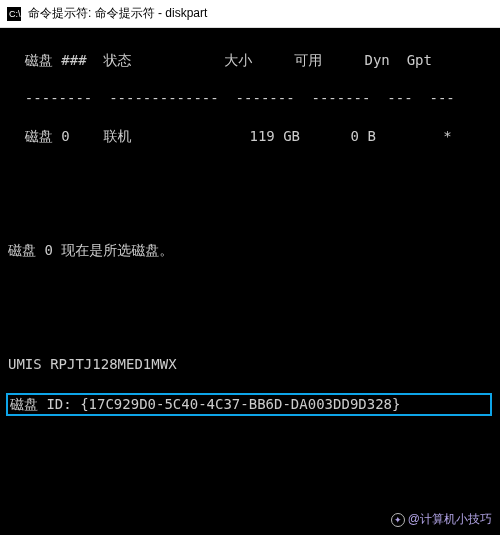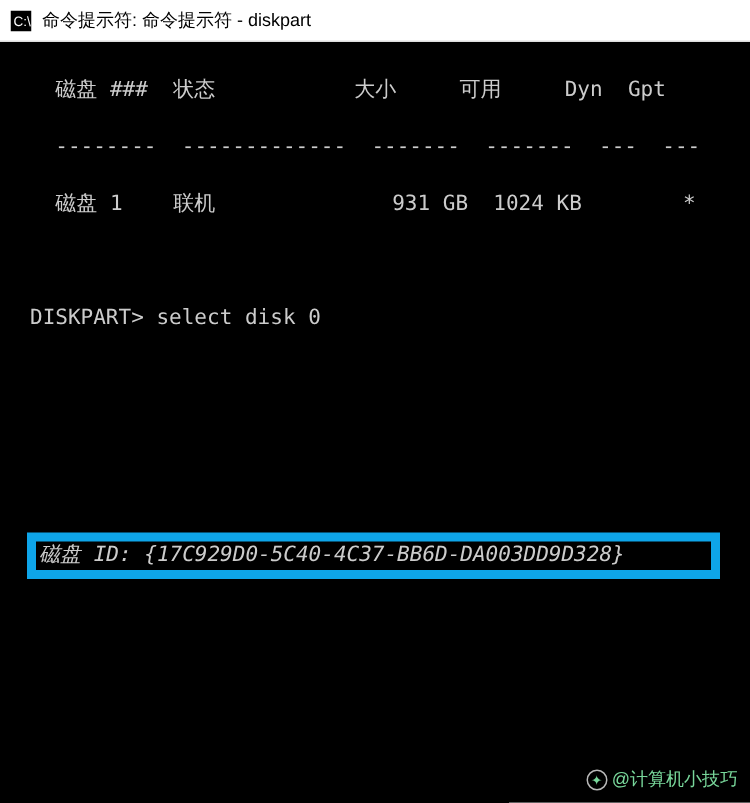--- a/index.html
+++ b/index.html
@@ -28,46 +28,45 @@
       display: flex;
       align-items: center;
       justify-content: center;
     }
     .term {
       background: #000;
       height: 507px;
       color: #ccc;
       font-size: 14px;
       line-height: 19px;
-      padding: 4px 20px;
+      padding: 4px 8px;
       font-family: "SimSun","NSimSun",monospace;
       white-space: pre;
       position: relative;
     }
     .line { white-space: pre; }
     .dashline { color: #ccc; letter-spacing: 0; }
     .redbox {
-      border: 6px solid #0ea5e9;
+      border: 2px solid #0ea5e9;
       padding: 0 2px;
       margin-left: -2px;
-      font-style: italic;
     }
     .cursor {
       display: inline-block;
       width: 9px;
       height: 16px;
       background: #ccc;
       vertical-align: text-bottom;
       margin-left: 2px;
     }
     .watermark {
       position: absolute;
       right: 8px;
       bottom: 6px;
-      color: #86efac;
+      color: #c4b5fd;
       font-size: 12px;
       font-family: "Microsoft YaHei", sans-serif;
       opacity: 0.9;
     }
     .wm-icon {
       display:inline-block;
       width:14px;height:14px;
       border:1px solid #ccc;
       border-radius:50%;
       text-align:center;
@@ -86,26 +85,27 @@
         <rect x="0" y="0" width="14" height="14" fill="#000"></rect>
         <text x="2" y="10" fill="#fff" font-size="9">C:\</text>
       </svg>
   </span>
   <span>命令提示符: 命令提示符 - diskpart</span>
 </div>
 
 <div class="term">
 <div class="line">  <span>磁盘 ###</span>  <span>状态</span>           <span>大小</span>     <span>可用</span>     <span>Dyn</span>  <span>Gpt</span></div>
 <div class="line dashline">  <span>--------</span>  <span>-------------</span>  <span>-------</span>  <span>-------</span>  <span>---</span>  <span>---</span></div>
-<div class="line">  <span>磁盘 1</span>    <span>联机</span>              <span>931 GB</span>  <span>1024 KB</span>        <span>*</span></div>
-<div class="line"> </div>
-<div class="line"><span>DISKPART&gt;</span> <span>select disk 0</span></div>
+<div class="line">  <span>磁盘 0</span>    <span>联机</span>              <span>119 GB</span>      <span>0 B</span>        <span>*</span></div>
 <div class="line"> </div>
 <div class="line"> </div>
+<div class="line"><span>磁盘 0 现在是所选磁盘。</span></div>
 <div class="line"> </div>
+<div class="line"> </div>
+<div class="line"><span>UMIS RPJTJ128MED1MWX</span></div>
 <div class="line redbox"><span>磁盘 ID:</span> <span>{17C929D0-5C40-4C37-BB6D-DA003DD9D328}</span></div>
 
 
 
 
 
 
 
 
 

